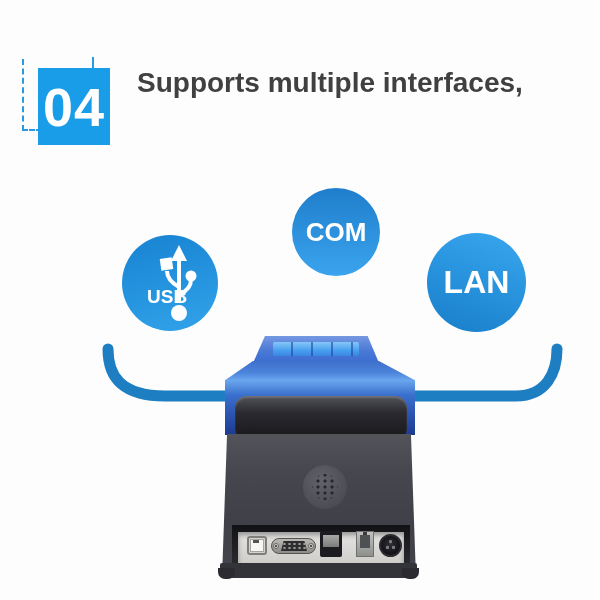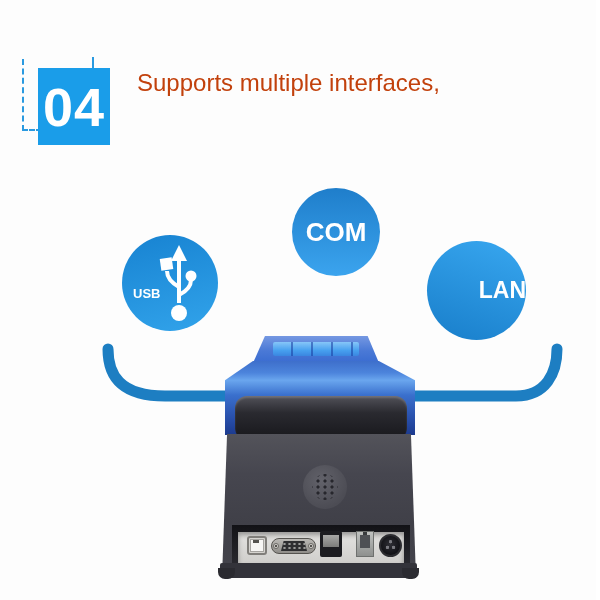--- a/index.html
+++ b/index.html
@@ -12,37 +12,37 @@
   .dash-v-left{position:absolute;left:22px;top:59px;height:72px;width:0;border-left:2px dashed #2a9ae0;}
   .dash-h-bottom{position:absolute;left:22px;top:129px;width:20px;height:0;border-top:2px dashed #2a9ae0;}
   .dash-v-top{position:absolute;left:92px;top:57px;height:11px;width:0;border-left:2px dashed #2a9ae0;}
   .badge{
     position:absolute;left:38px;top:68px;width:72px;height:77px;
     background:#1a9de9;display:flex;align-items:center;justify-content:center;
   }
   .badge-number{color:#ffffff;font-size:54px;font-weight:700;letter-spacing:1px;line-height:1;}
   
   .heading{
-    position:absolute;left:137px;top:58px;color:#c2410c;
-    font-size:24px;font-weight:400;line-height:49px;white-space:nowrap;
+    position:absolute;left:137px;top:58px;color:#404040;
+    font-size:28px;font-weight:700;line-height:49px;white-space:nowrap;
   }
   
   .swoosh{position:absolute;left:0;top:0;z-index:1;}
   
   .iface-circle{
     position:absolute;border-radius:50%;z-index:2;color:#fff;
     display:flex;align-items:center;justify-content:center;font-weight:700;
   }
   .circle-usb{left:122px;top:235px;width:96px;height:96px;
     background:linear-gradient(165deg,#1a86d4 10%,#2fa0e8 90%);}
   .circle-com{left:292px;top:188px;width:88px;height:88px;font-size:26px;
     background:linear-gradient(180deg,#1f7ecb 0%,#3ba4ee 100%);}
-  .circle-lan{left:427px;top:241px;width:99px;height:99px;font-size:23px;
-    background:linear-gradient(200deg,#35a3ec 10%,#1a80cc 95%);justify-content:flex-end;}
-  .usb-label{position:absolute;left:11px;top:51px;font-size:13px;font-weight:700;color:#fff;}
+  .circle-lan{left:427px;top:233px;width:99px;height:99px;font-size:32px;
+    background:linear-gradient(200deg,#35a3ec 10%,#1a80cc 95%);}
+  .usb-label{position:absolute;left:25px;top:51px;font-size:19px;font-weight:700;color:#fff;}
   .usb-glyph{position:absolute;left:0;top:0;width:96px;height:96px;}
   
   .printer{position:absolute;left:218px;top:334px;width:200px;height:246px;z-index:3;}
   .printer-top{
     position:absolute;left:35px;top:2px;width:126px;height:27px;
     clip-path:polygon(9.5% 0,91% 0,100% 100%,0 100%);
     background:linear-gradient(180deg,#7598e2 0%,#4a79d6 55%,#3a6cd0 100%);
   }
   .top-slot{
     position:absolute;left:20px;top:6px;width:86px;height:14px;border-radius:2px;

